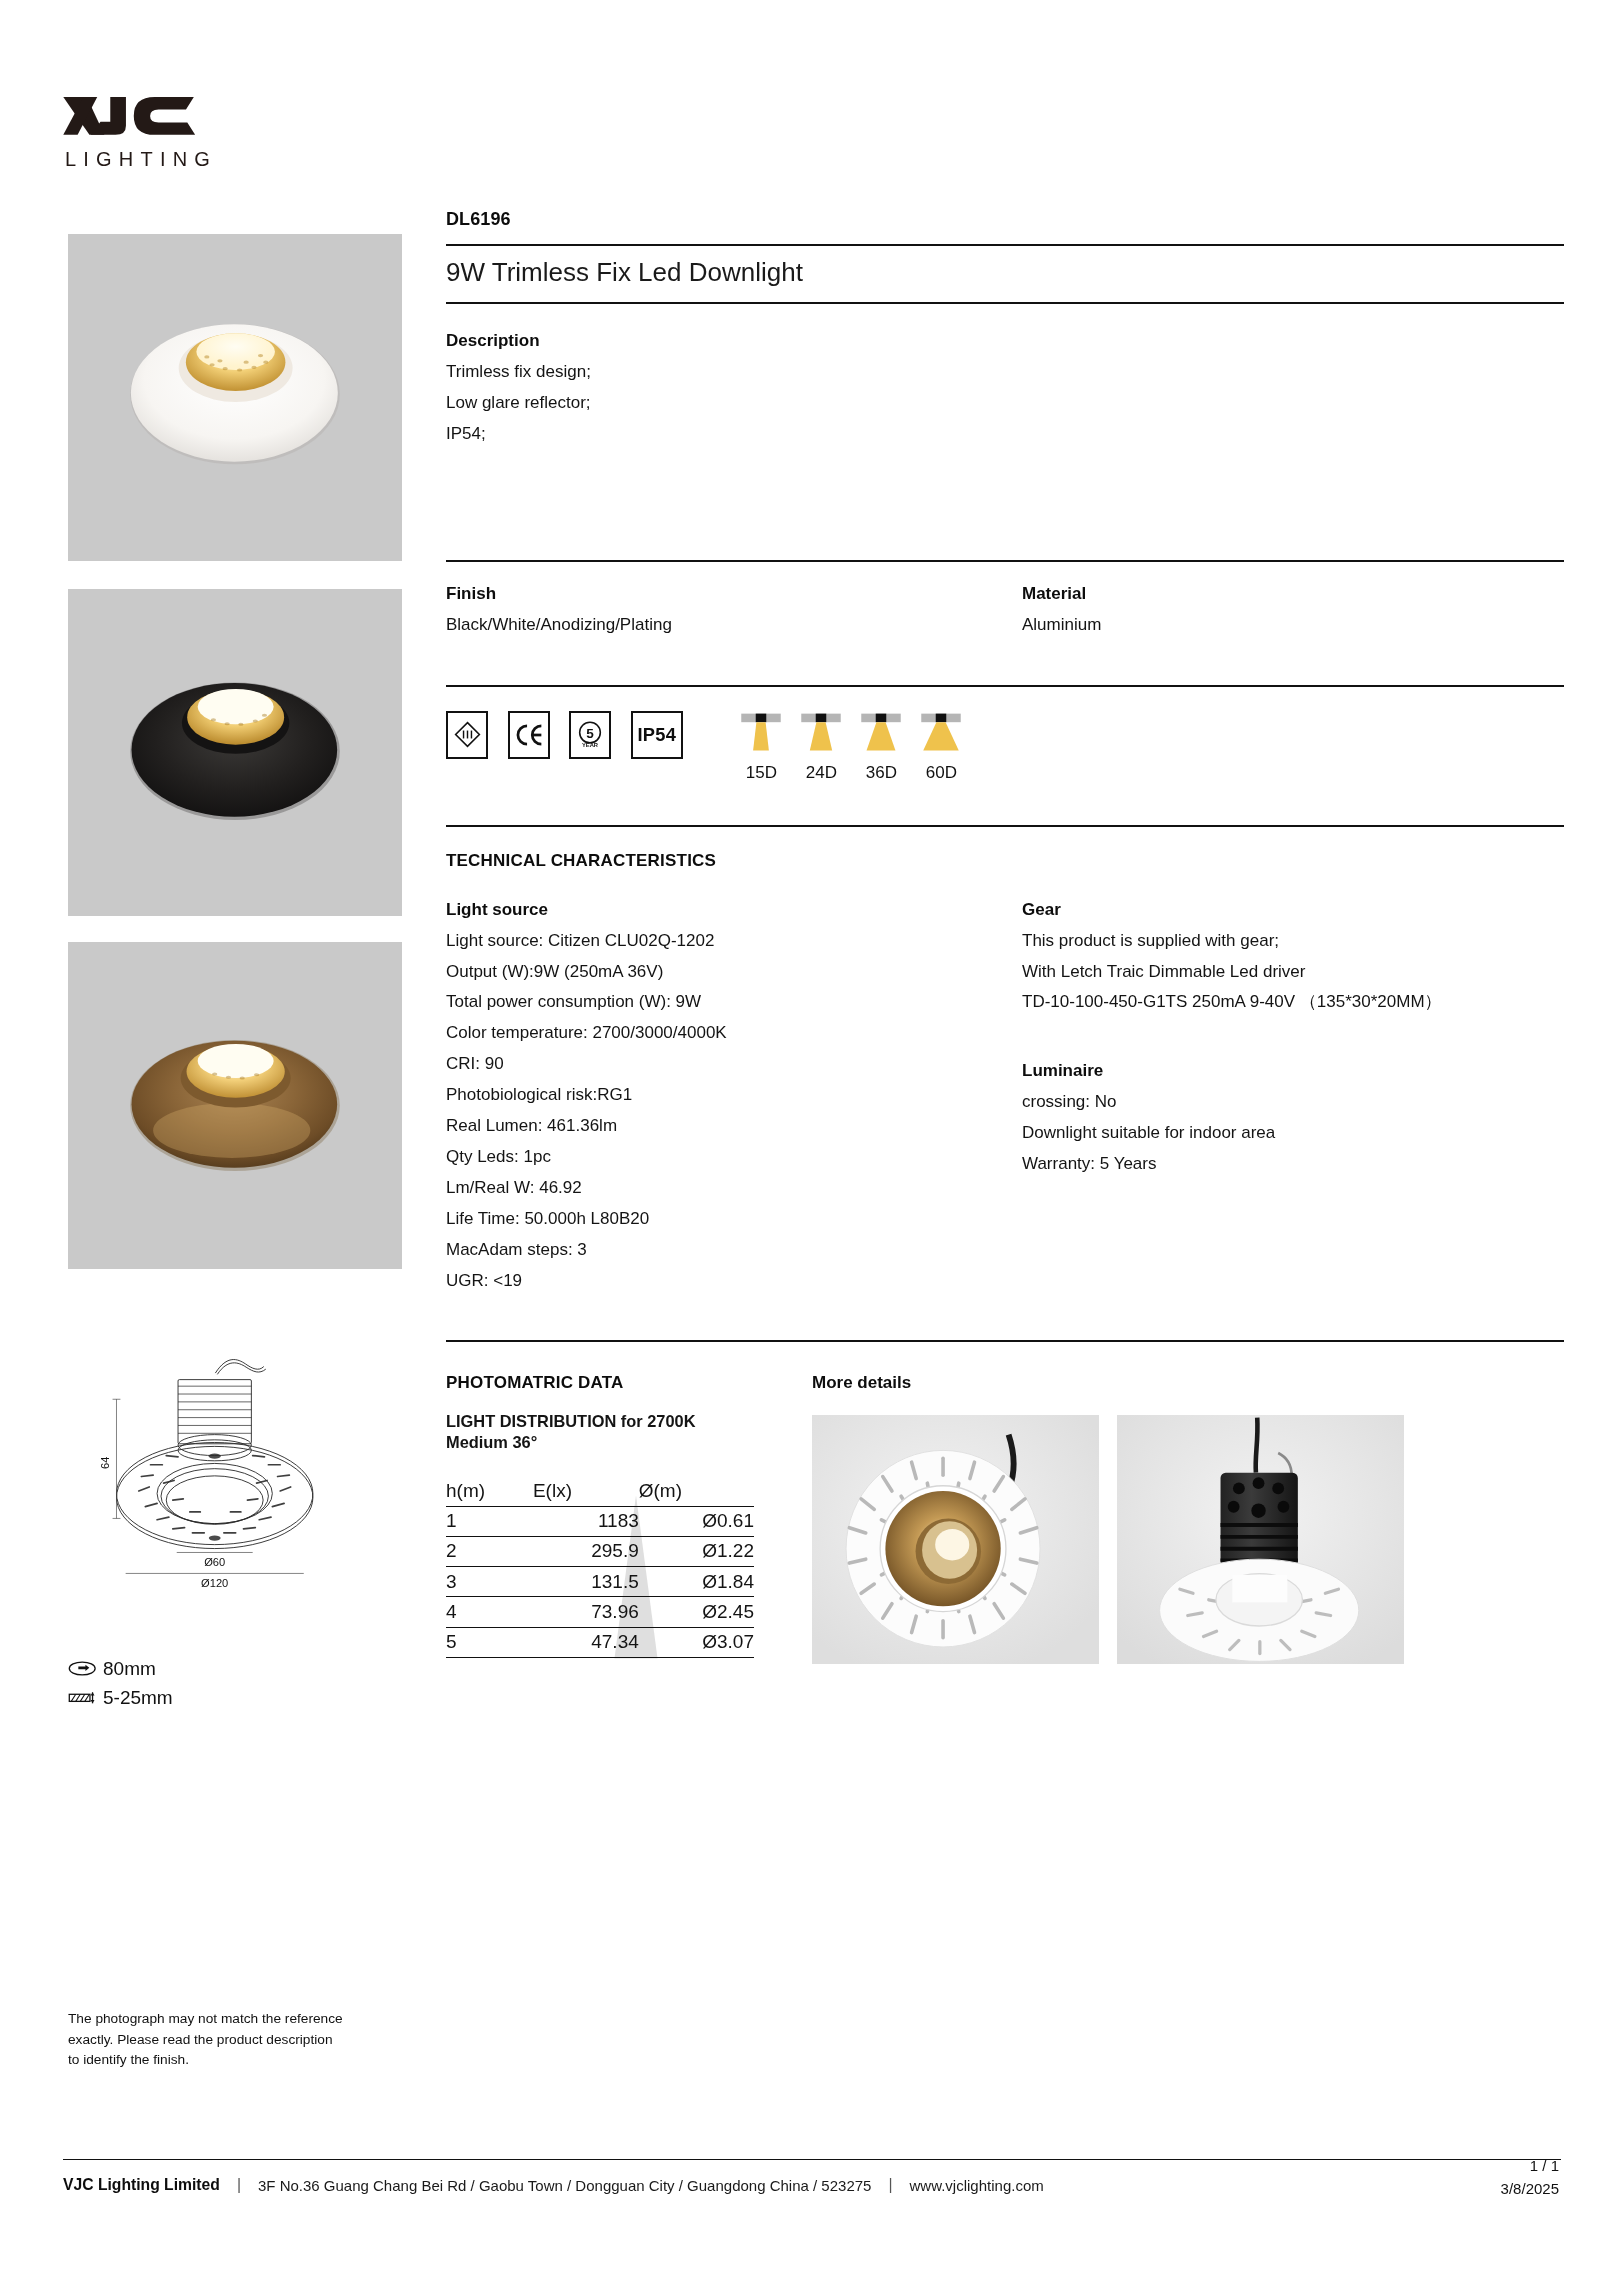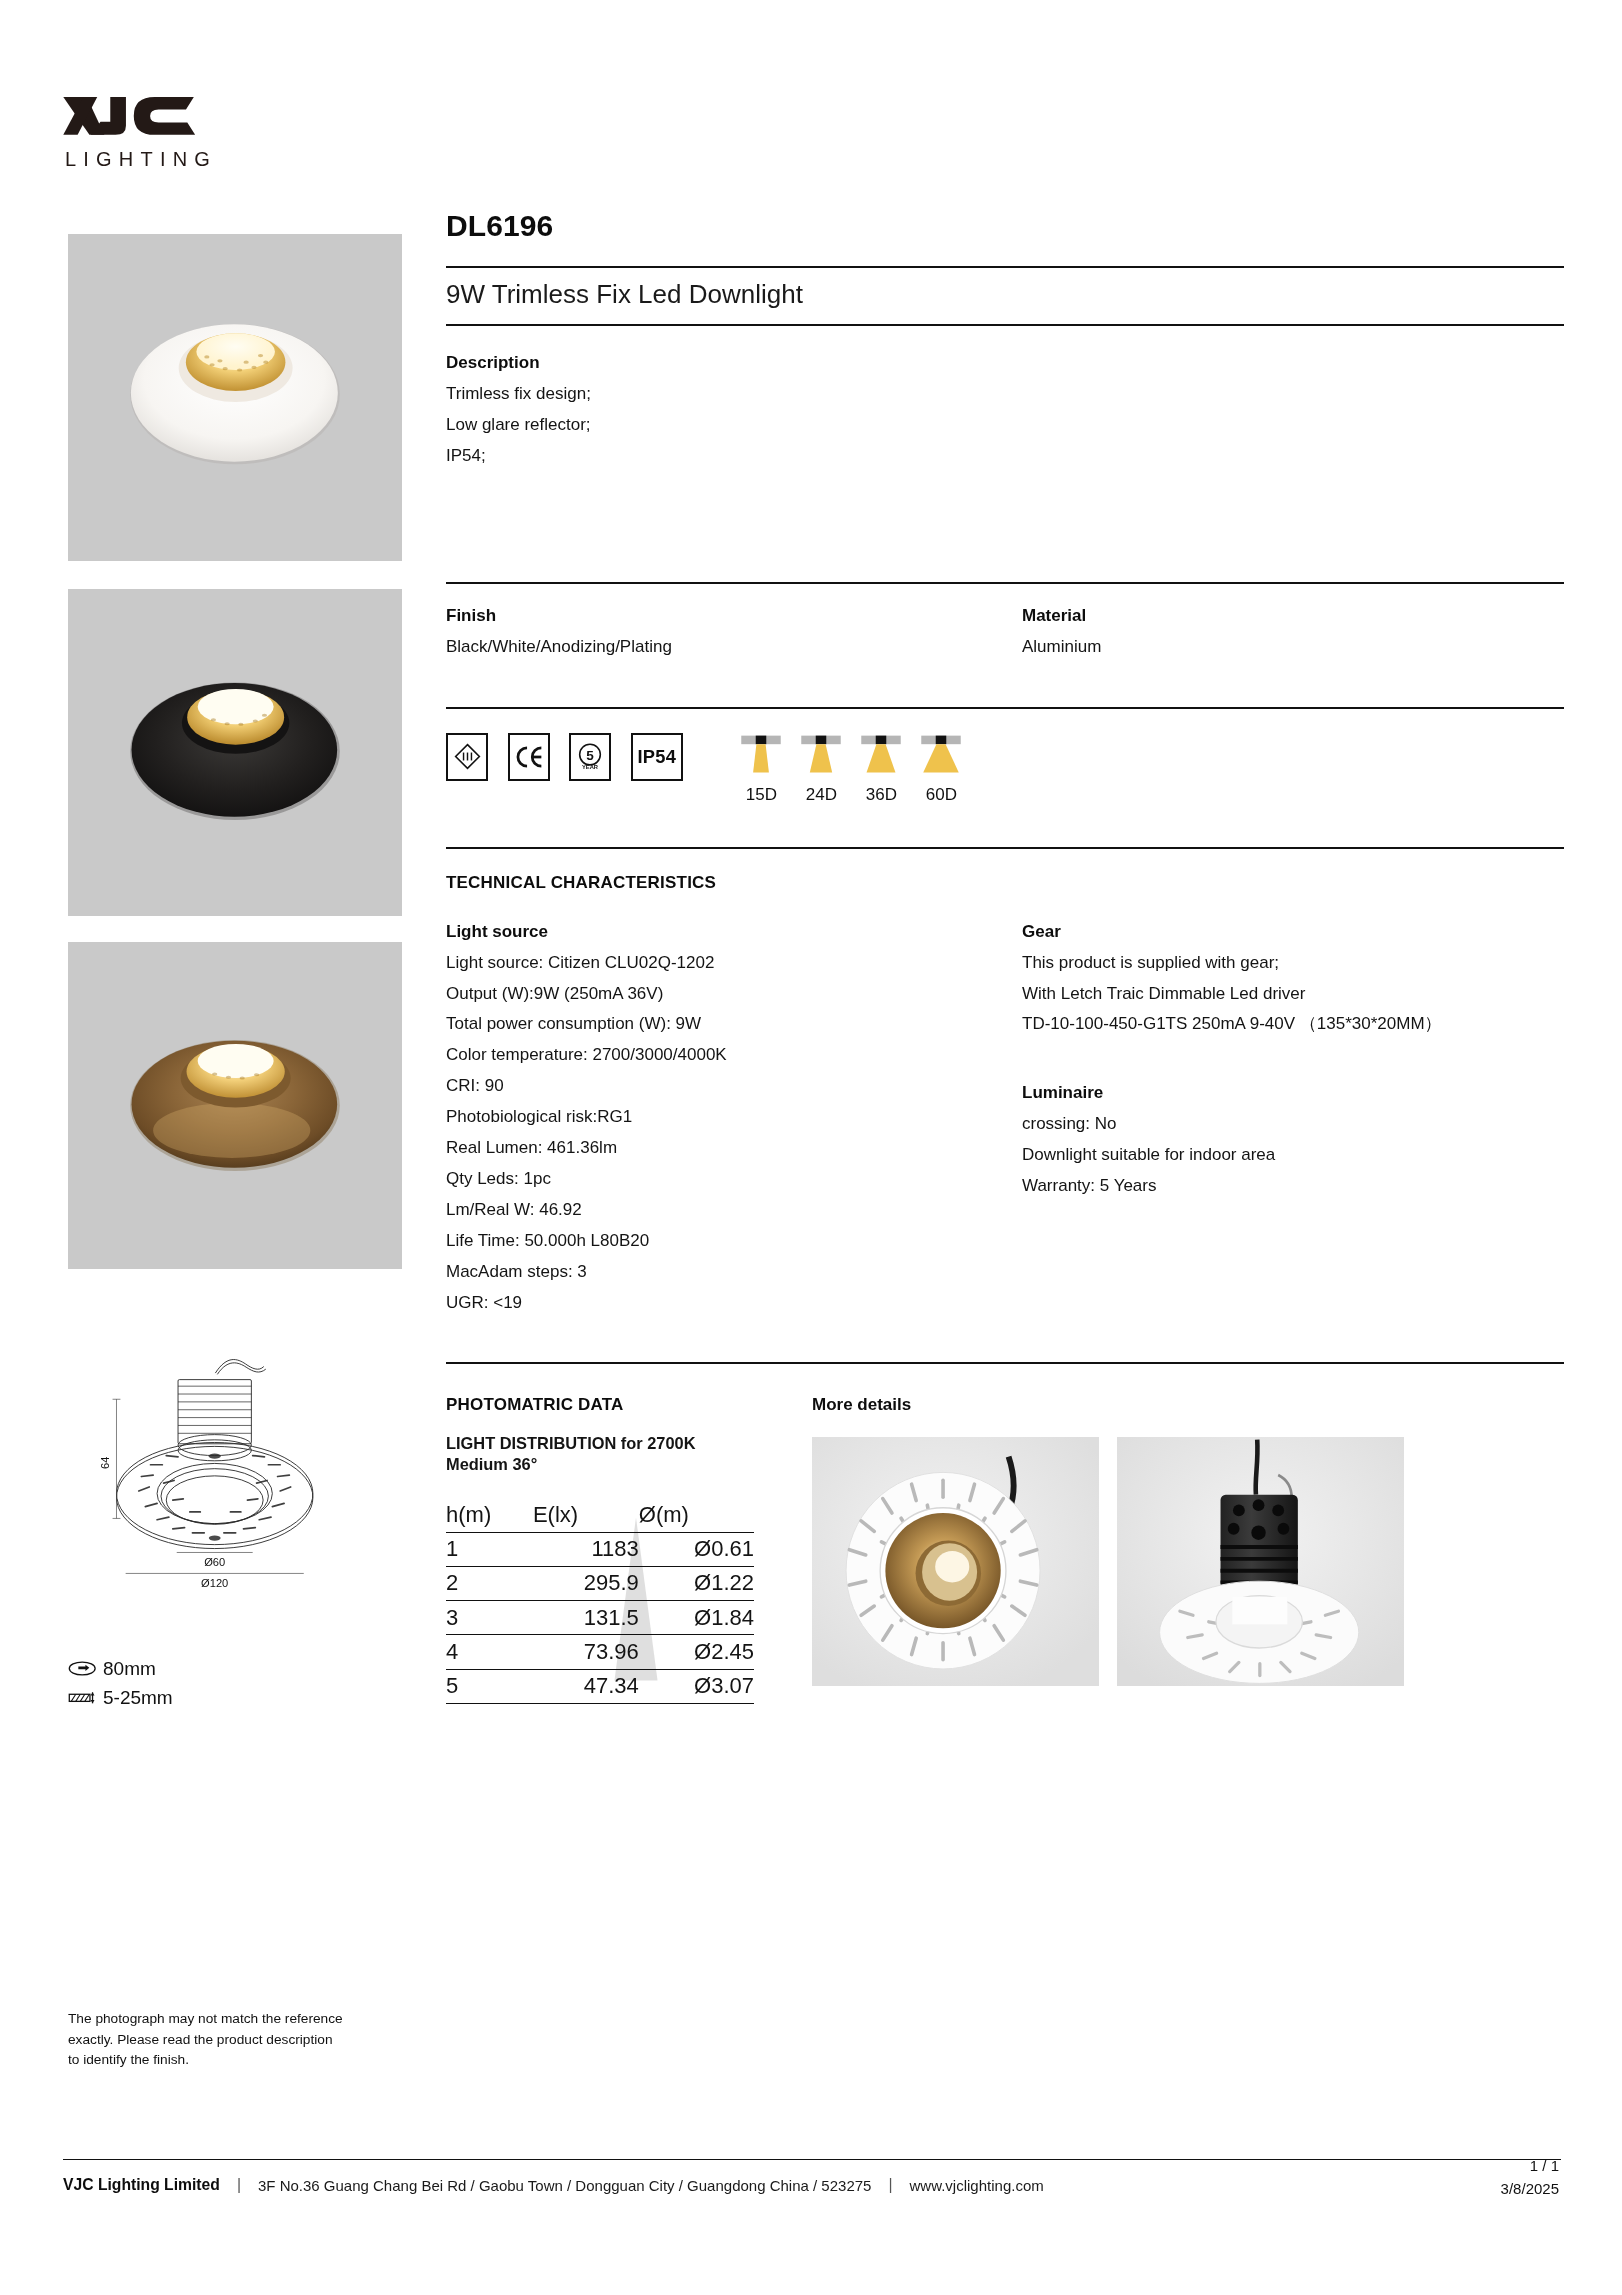--- a/index.html
+++ b/index.html
@@ -47,22 +47,22 @@
   .disclaimer {
     position: absolute; left: 68px; top: 2009px; width: 275px;
     font-size: 13.7px; line-height: 1.5; color: #111;
   }
 
   
   .content { position: absolute; left: 446px; top: 0; width: 1118px; }
 
   .rule { border-top: 2px solid #111; width: 100%; }
 
-  .prod-code { font-size: 30px; font-weight: bold; letter-spacing: 0.1px;
-               margin-top: 0; margin-bottom: 23px; }
+  .prod-code { font-size: 18px; font-weight: bold; letter-spacing: 0.1px;
+               margin-top: 0; margin-bottom: 14px; }
   .prod-name { font-size: 26px; font-weight: 400; color: #1a1a1a;
                margin: 10.5px 0 14.4px 0; }
 
   .h-blk { font-size: 17px; font-weight: bold; margin-bottom: 5.9px; }
   .line { font-size: 17px; line-height: 1.82; color:#141414; }
 
   .two-col { display:flex; }
   .two-col .c1 { width: 576px; }
   .two-col .c2 { width: 542px; }
 
@@ -79,21 +79,21 @@
 
   
   .photo-sec { display:flex; }
   .photo-left { width: 366px; position: relative; }
   .photo-right { width: 751px; }
   .sec-title { font-size: 17px; font-weight: bold; letter-spacing:0.2px; }
   .dist-txt { font-size: 16.4px; line-height: 1.28; color:#141414; margin-top: 18.3px; font-weight: bold; }
 
   table.pm { border-collapse: collapse; width: 308px; margin-top: 23.6px;
              position: relative; z-index: 2; }
-  table.pm th, table.pm td { font-size: 22px; font-weight: 400; color:#141414;
+  table.pm th, table.pm td { font-size: 19px; font-weight: 400; color:#141414;
                              padding: 3.3px 0 3.9px 0; }
   table.pm thead th { border-bottom: 1.6px solid #111; text-align: left; }
   table.pm thead th:first-child { text-align: left; }
   table.pm tbody td { border-bottom: 1.6px solid #111; text-align: right; }
   table.pm tbody td:first-child { text-align: left; }
   .beam-cone-bg { position: absolute; left: 128px; top: 122px; z-index: 1; }
 
   .detail-imgs { display:flex; gap: 18.3px; margin-top: 22px; }
   .detail-img { width: 287px; height: 249px; background:#e4e4e4; overflow:hidden; }
   .detail-img svg { display:block; width:100%; height:100%; }

